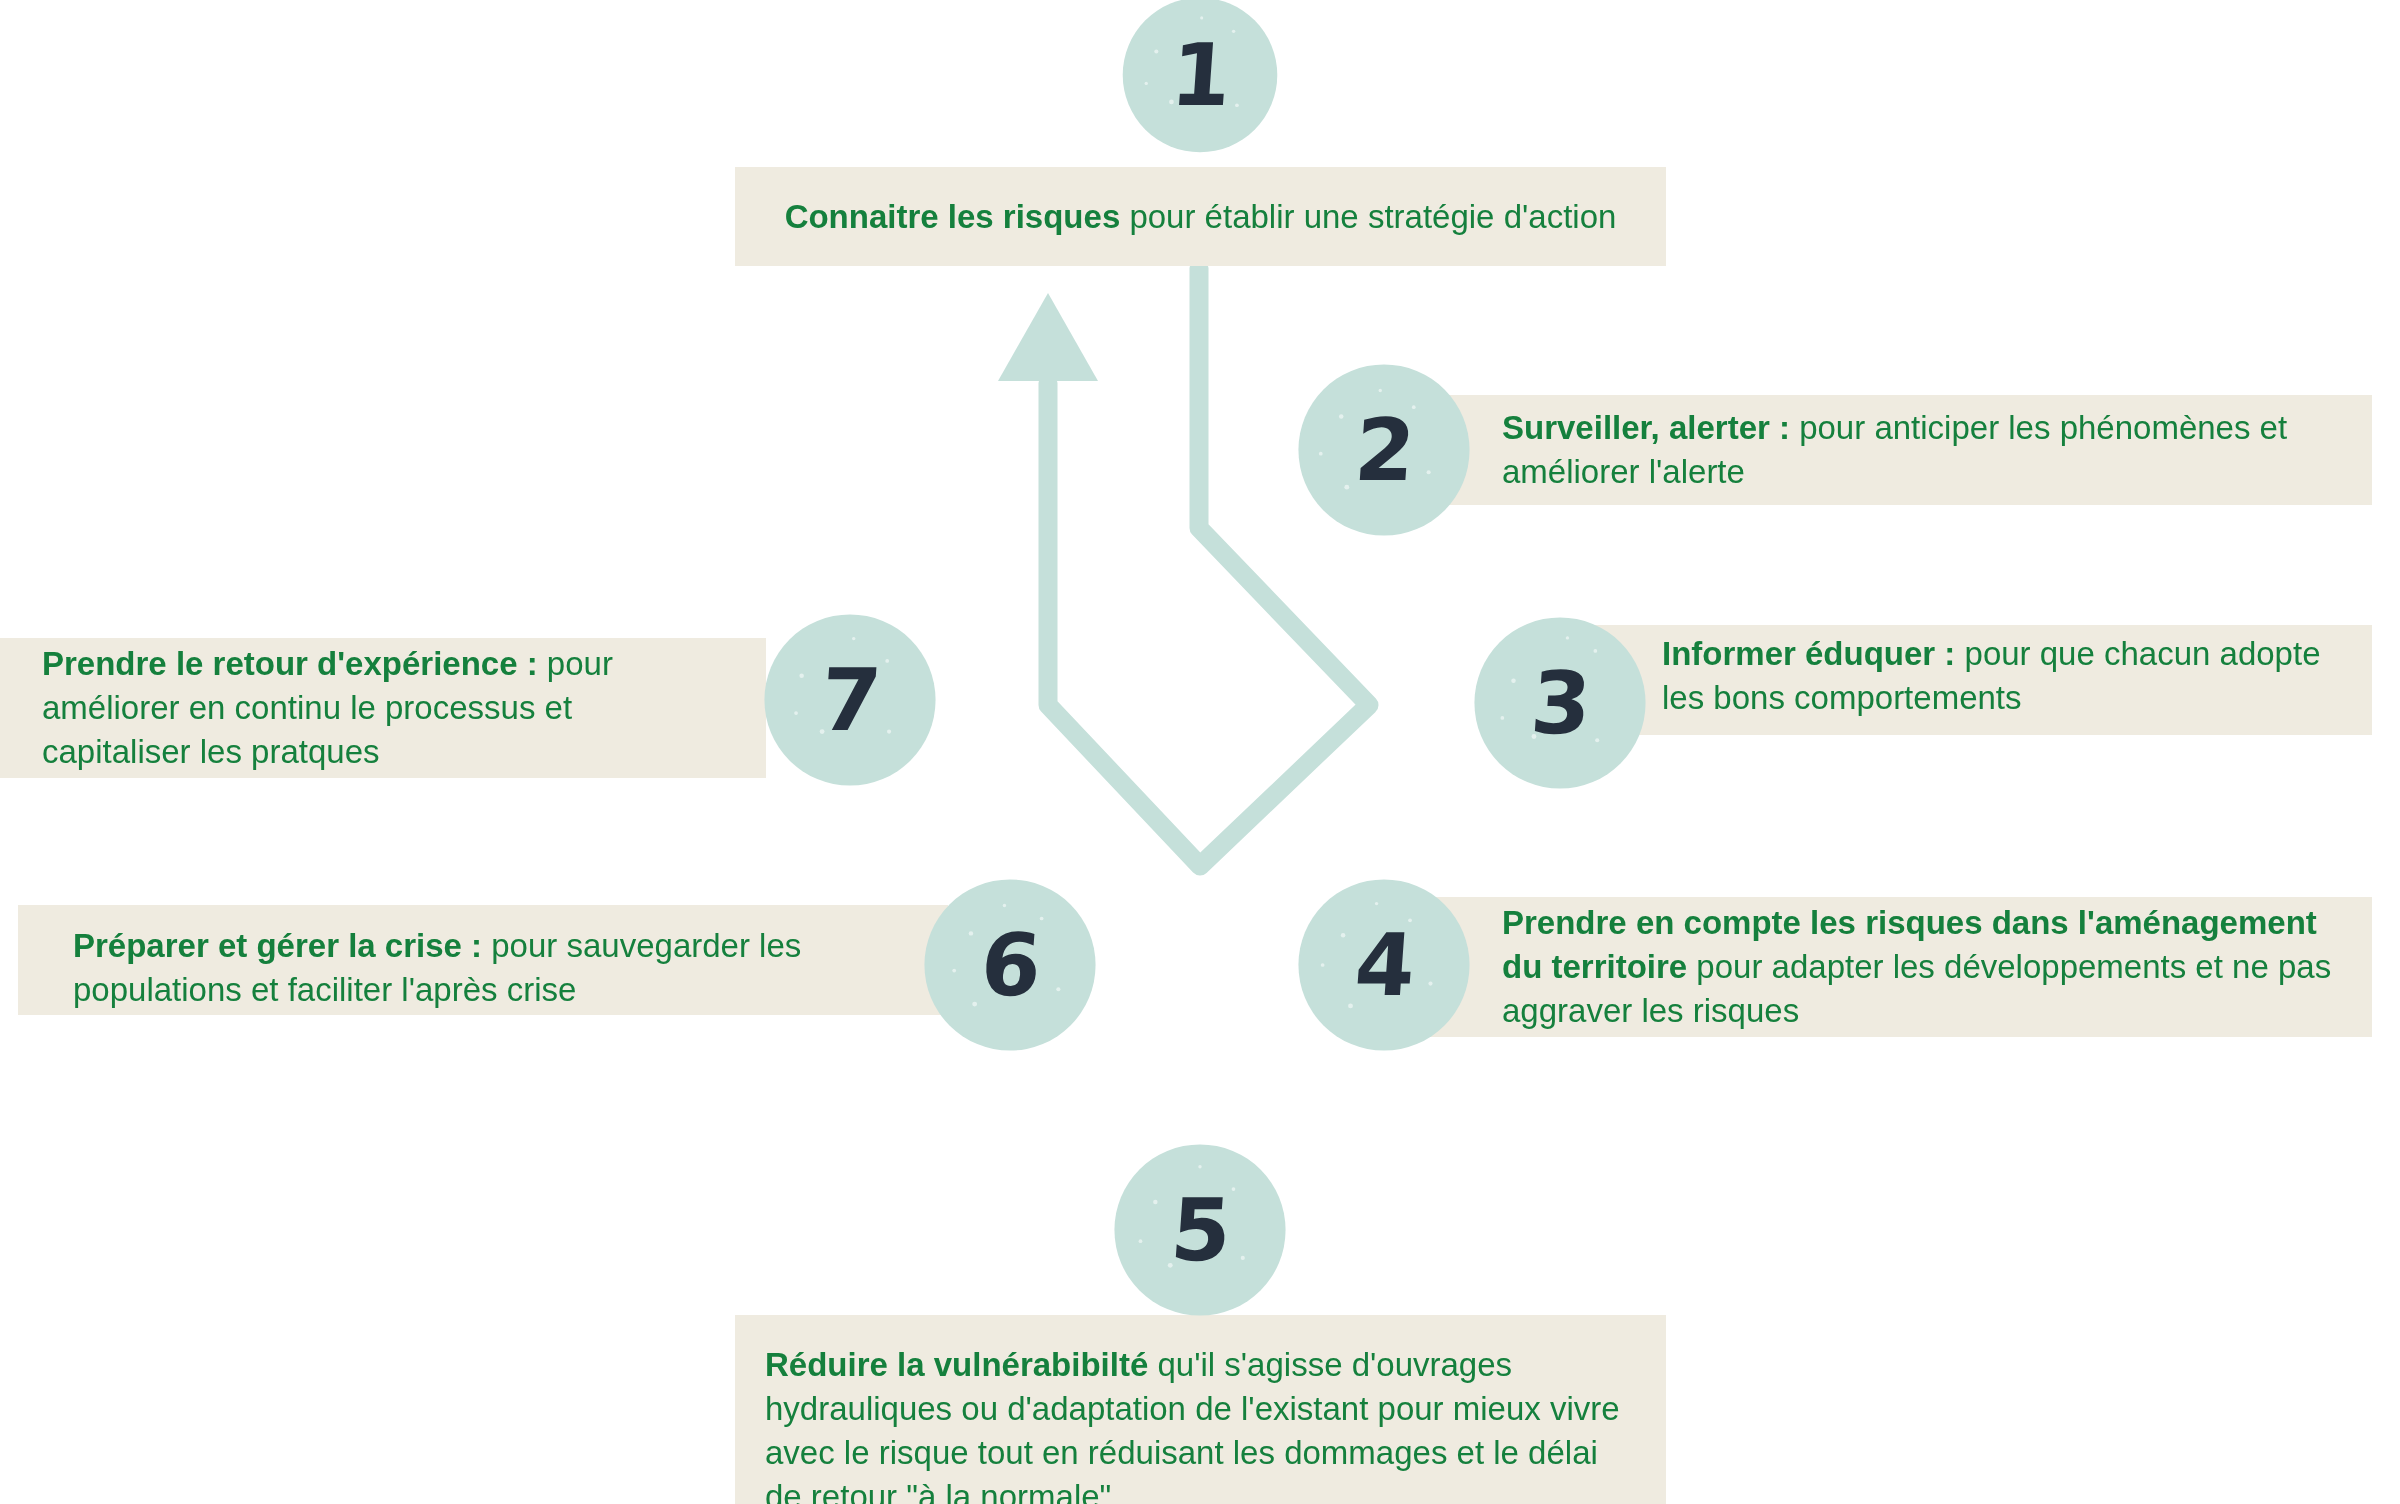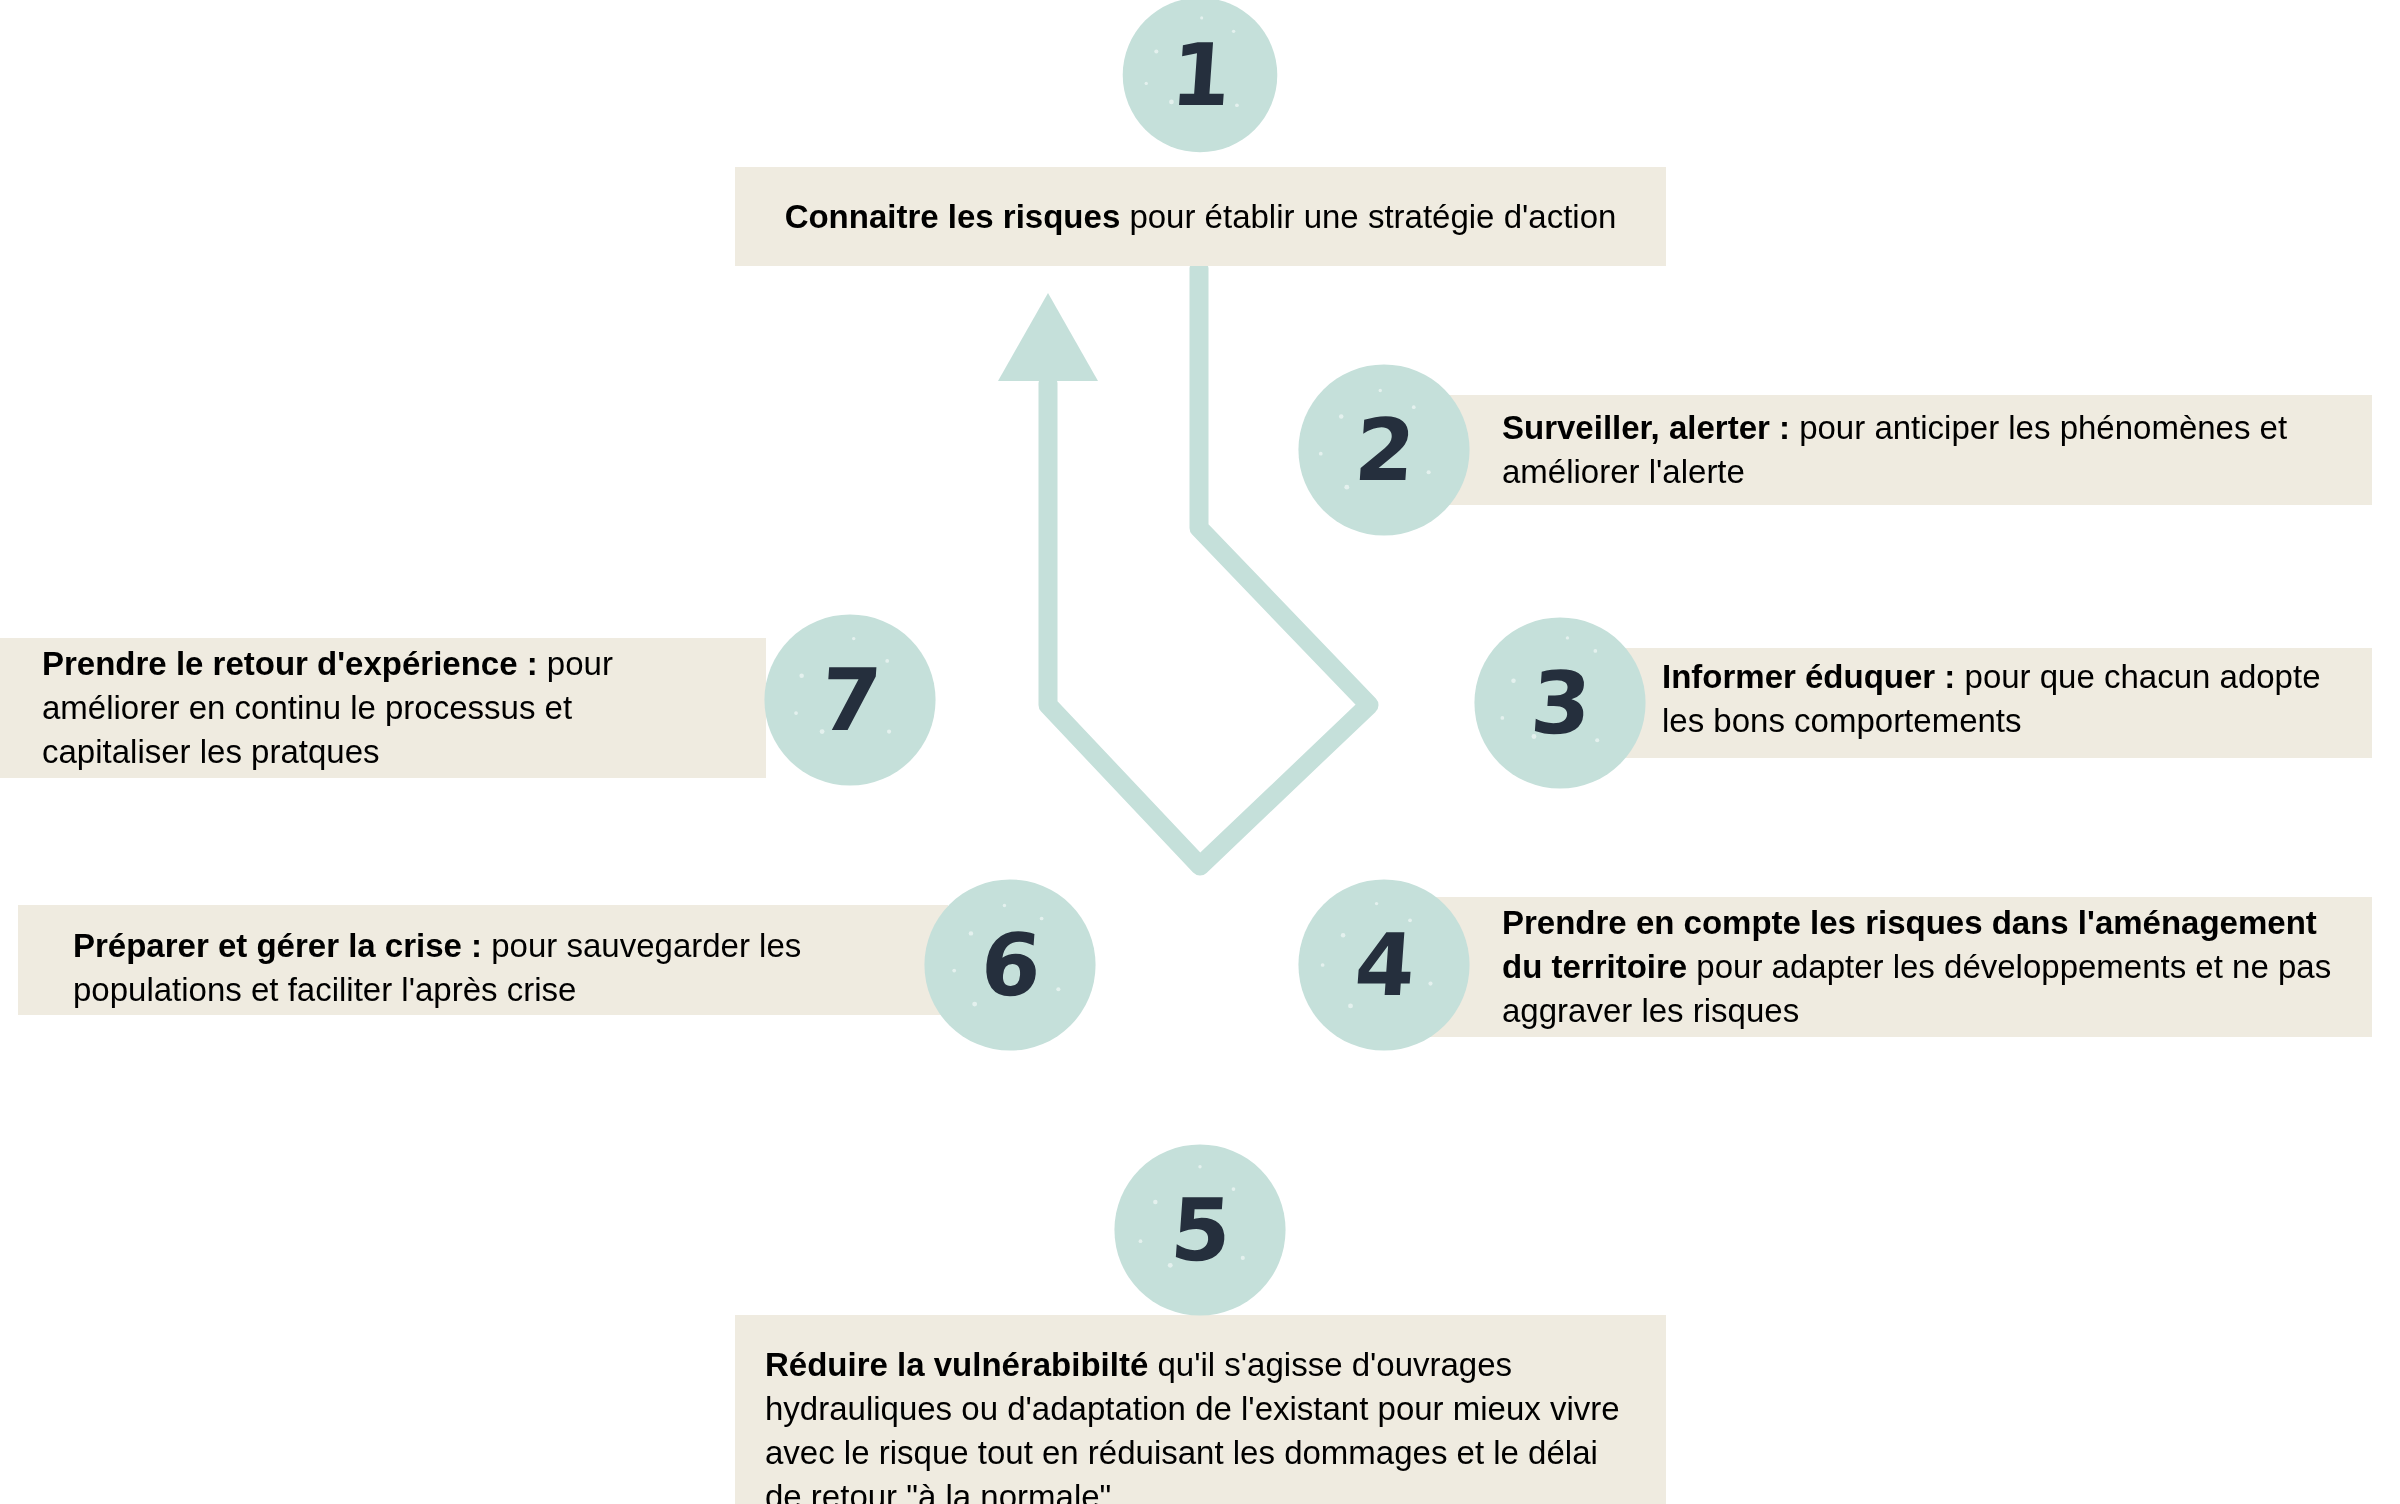--- a/index.html
+++ b/index.html
@@ -12,21 +12,21 @@
   #stage{position:relative;width:2400px;height:1504px;overflow:hidden;}
 
   
   .panel{
     position:absolute;
     background:#efebe0;
     box-sizing:border-box;
     display:flex;
     flex-direction:column;
     justify-content:center;
-    color:#000000;
+    color:#15803d;
     font-size:33px;
     line-height:1.33;
     z-index:2;
   }
   .panel p{margin:0;}
   .panel b{font-weight:bold;}
   .panel .lead{font-weight:bold;}
 
   
   .medallion{
@@ -105,21 +105,21 @@
           <circle cx="66" cy="27" r="1"></circle>
         <circle cx="30" cy="70" r="1.3"></circle>
           <circle cx="74" cy="62" r="1.1"></circle>
         <circle cx="48" cy="18" r="0.9"></circle>
           <circle cx="16" cy="52" r="1"></circle>
       </g>
     </svg>
     <span class="num">2</span>
   </div>
 
-  <div class="panel" style="left:1560px;top:648px;width:812px;height:110px;padding:0 40px 8px 102px;text-align:left;">
+  <div class="panel" style="left:1560px;top:625px;width:812px;height:110px;padding:0 40px 8px 102px;text-align:left;">
     <p>
       <b class="lead">Informer éduquer :</b><span> pour que chacun adopte les bons comportements</span>
     </p>
   </div>
   <div class="medallion" style="left:1467px;top:610px;width:186px;height:186px;">
     <svg viewBox="0 0 100 100">
       <circle cx="50" cy="50" r="46" fill="#c5e0da"></circle>
       <g fill="#ffffff" opacity="0.55">
         <circle cx="25" cy="38" r="1.2"></circle>
           <circle cx="69" cy="22" r="1"></circle>

